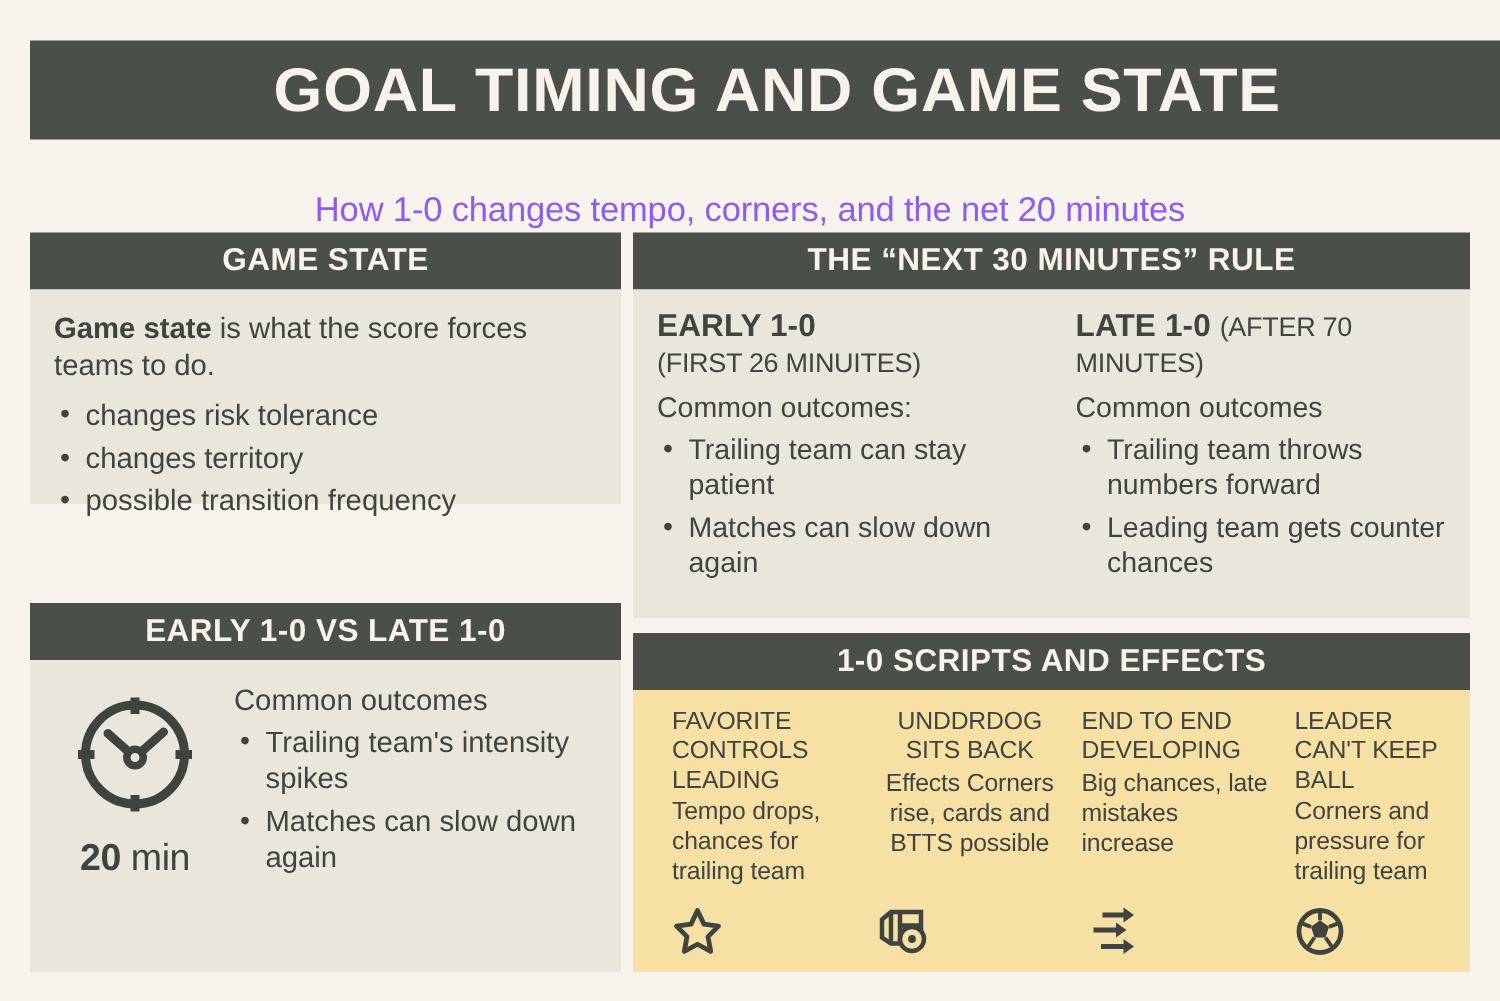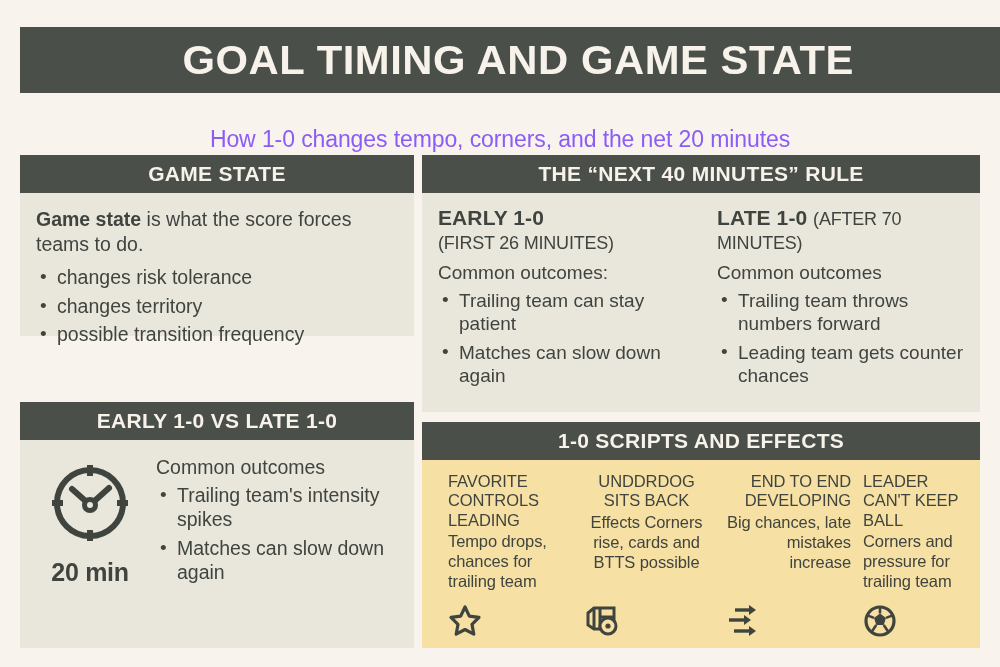--- a/index.html
+++ b/index.html
@@ -129,21 +129,21 @@
     align-items: center;
   }
   .clock-icon { margin-top: 6px; }
   .clock-label {
     margin-top: 12px;
     font-size: 25px;
     font-weight: bold;
     letter-spacing: -0.3px;
     white-space: nowrap;
   }
-  .clock-label .unit { font-weight: bold; }
+  .clock-label .unit { font-weight: normal; }
   .el-right { flex: 1 1 auto; padding-top: 2px; }
   .el-heading {
     font-size: 19.5px;
     margin: 0 0 5px 0;
     line-height: 1.2;
   }
 
   
   #panel-next20 { left: 422px; top: 155px; width: 558px; }
   #panel-next20 .panel-body {
@@ -182,21 +182,21 @@
     gap: 12px;
   }
   .script-col {
     flex: 1 1 0;
     min-width: 0;
     display: flex;
     flex-direction: column;
   }
   .script-col:nth-child(1) { flex: 0 0 124px; }
   .script-col:nth-child(2) { flex: 0 0 125px; text-align: center; }
-  .script-col:nth-child(3) { flex: 0 0 130px; text-align: right; }
+  .script-col:nth-child(3) { flex: 0 0 130px; }
   .script-head {
     font-size: 16.5px;
     font-weight: normal;
     line-height: 1.18;
     margin: 0 0 2px 0;
     letter-spacing: -0.1px;
   }
   .script-body {
     font-size: 16.5px;
     line-height: 1.2;
@@ -262,21 +262,21 @@
         <ul class="bullets">
           <li>Trailing team's intensity spikes</li>
           <li>Matches can slow down again</li>
         </ul>
       </div>
     </div>
   </section>
 
   <section class="panel" id="panel-next20">
     <div class="panel-header">
-      <span class="panel-header-text">THE “NEXT 40 MINUTES” RULE</span>
+      <span class="panel-header-text">THE “NEXT 30 MINUTES” RULE</span>
     </div>
     <div class="panel-body">
 
       <div class="n20-col">
         <p class="n20-title"><span class="strong">EARLY 1-0</span><br><span class="paren">(FIRST 26 MINUITES)</span></p>
         <p class="n20-sub">Common outcomes:</p>
         <ul class="bullets">
           <li>Trailing team can stay patient</li>
           <li>Matches can slow down again</li>
         </ul>

